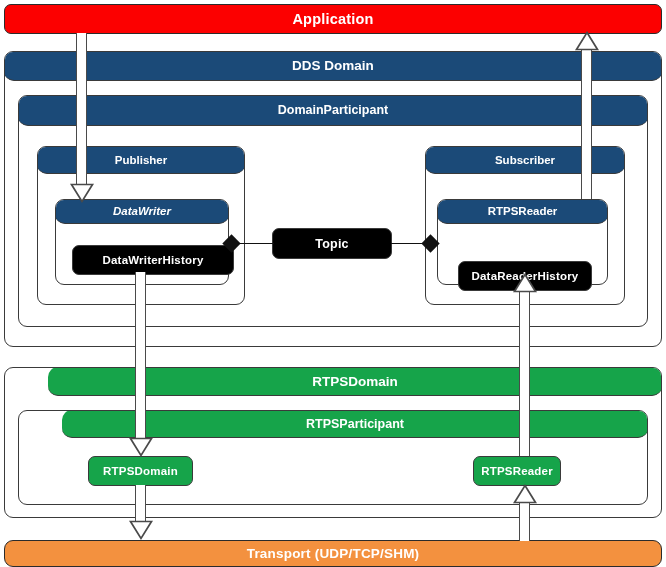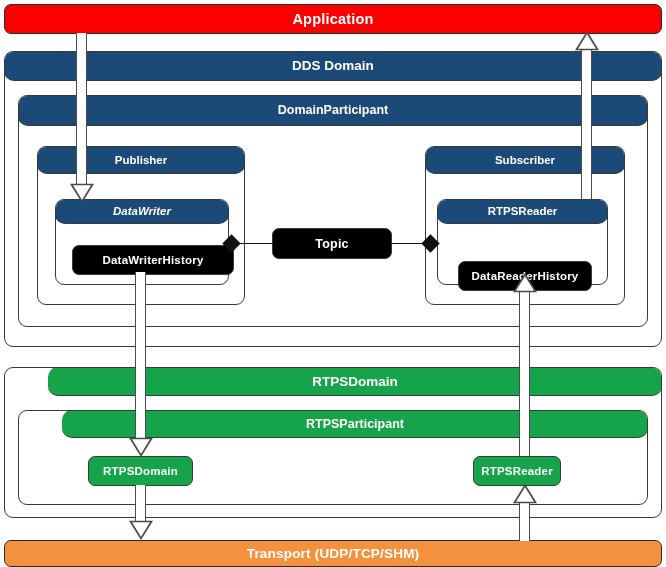--- a/index.html
+++ b/index.html
@@ -148,21 +148,21 @@
   </div>
 
   <div class="bar green" style="left:88px; top:456px; width:105px; height:30px; font-size:11.5px; z-index:7;">
     <span>RTPSDomain</span>
   </div>
 
   <div class="bar green" style="left:473px; top:456px; width:88px; height:30px; font-size:11.5px; z-index:7;">
     <span>RTPSReader</span>
   </div>
 
-  <div class="bar transport" style="left:4px; top:540px; width:658px; height:27px; font-size:13.5px;">
+  <div class="bar transport" style="left:4px; top:540px; width:658px; height:27px; font-size:13.5px;border-radius:9px;">
     <span>Transport (UDP/TCP/SHM)</span>
   </div>
 
   <div class="vline" style="left:76px; top:33px; width:11px; height:152px;"></div>
   <div class="ahead" style="left:70px; top:183px;">
     <svg width="24" height="20" viewBox="0 0 24 20">
       <polygon points="1.5,1.5 22.5,1.5 12,18.5" fill="#ffffff" stroke="#4a4a4a" stroke-width="1.7" stroke-linejoin="miter"></polygon>
     </svg>
   </div>
 

